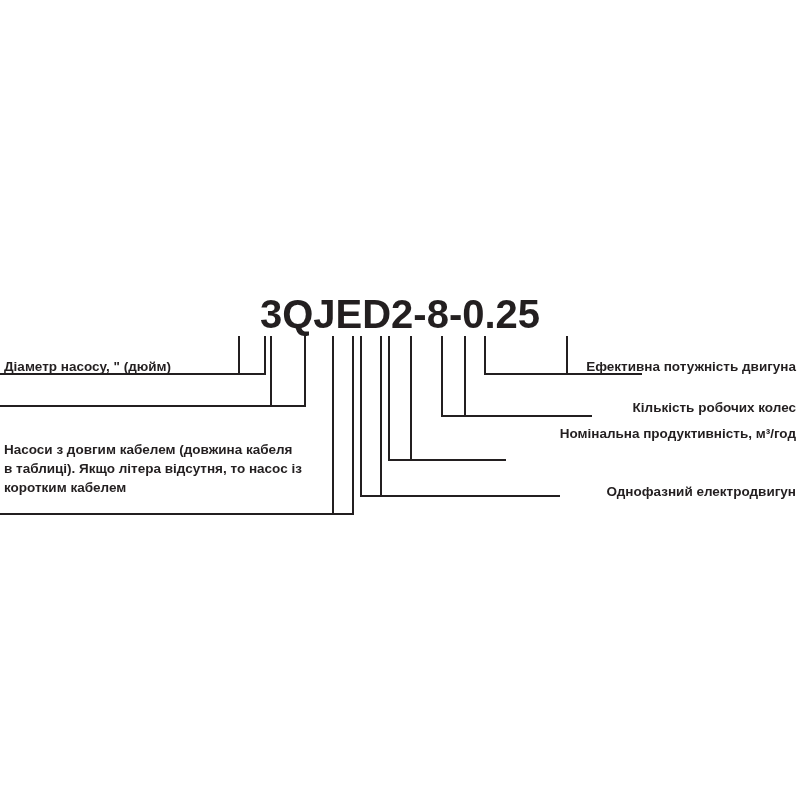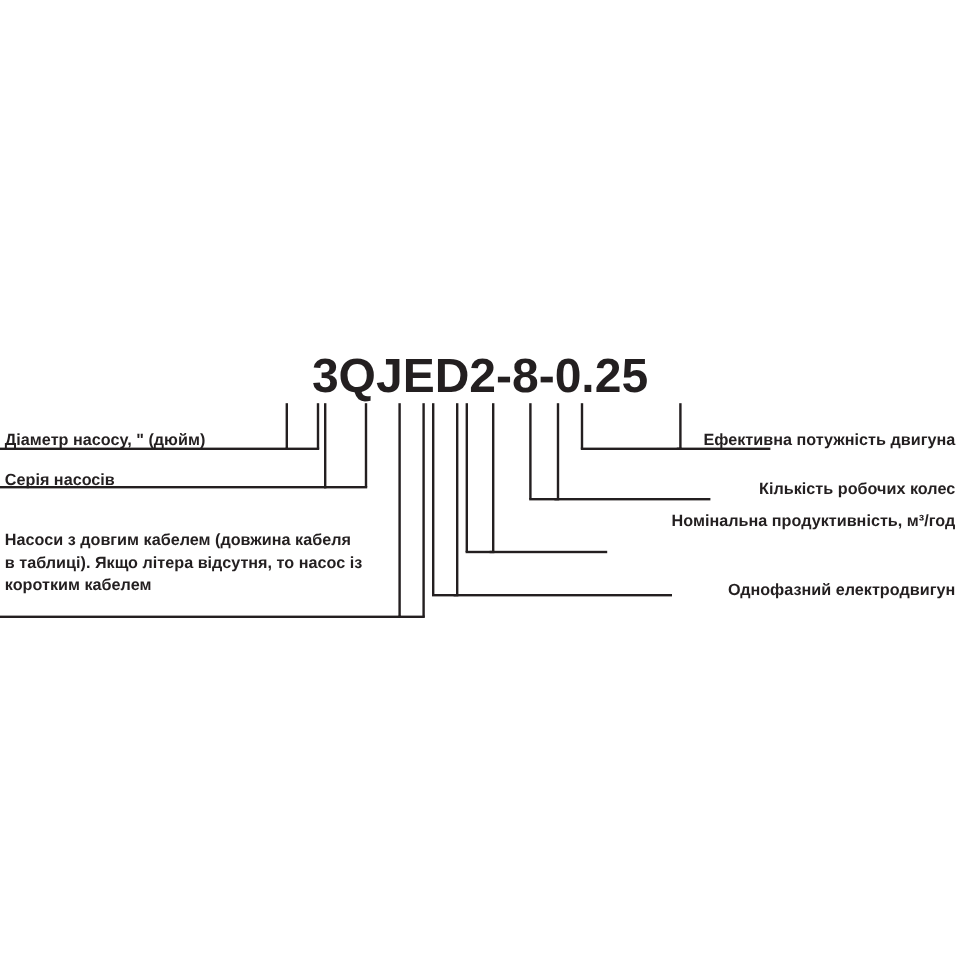--- a/index.html
+++ b/index.html
@@ -84,23 +84,20 @@
 
   <div class="leader v" style="left:484px; top:336px; height:38px;"></div>
   <div class="leader v" style="left:566px; top:336px; height:38px;"></div>
   <div class="leader h" style="left:484px; top:373px; width:84px;"></div>
   <div class="leader h" style="left:564px; top:373px; width:78px;"></div>
 
   <div class="label" style="left:4px; top:357px; width:260px;">
     <span>Діаметр насосу, " (дюйм)</span>
   </div>
 
-  <div class="label" style="left:4px; top:390px; width:260px;">
-    <span>Серія насосів</span>
-  </div>
 
   <div class="label right" style="left:396px; top:357px; width:400px;">
     <span>Ефективна потужність двигуна</span>
   </div>
 
   <div class="label" style="left:4px; top:440px; width:300px;">
     <span>Насоси з довгим кабелем (довжина кабеля в таблиці). Якщо літера відсутня, то насос із коротким кабелем</span>
   </div>
 
   <div class="label right" style="left:396px; top:398px; width:400px;">

